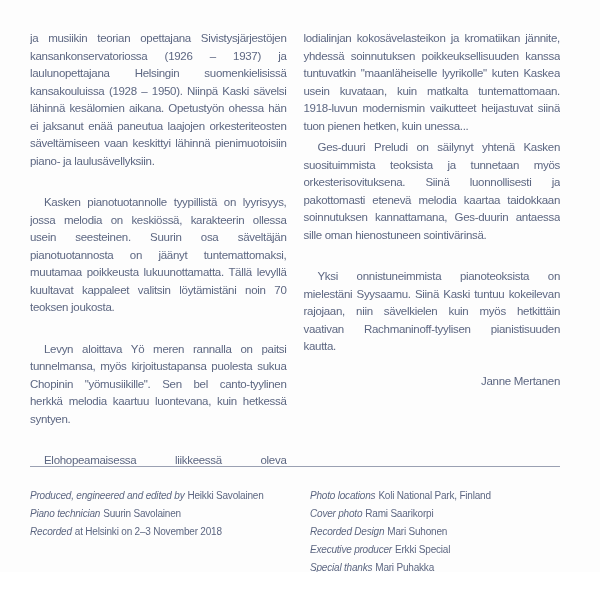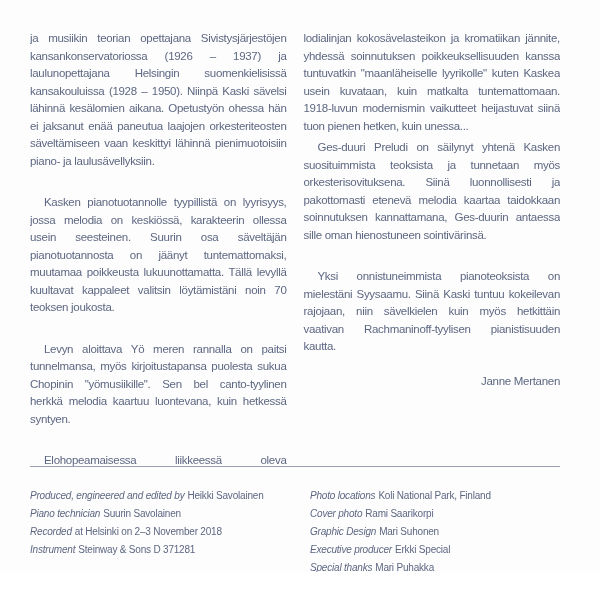--- a/index.html
+++ b/index.html
@@ -81,34 +81,31 @@
     <div class="credits-col left">
       <p class="credit">
         <span class="lbl">Produced, engineered and edited by</span><span>Heikki Savolainen</span>
       </p>
       <p class="credit">
         <span class="lbl">Piano technician</span><span>Suurin Savolainen</span>
       </p>
       <p class="credit">
         <span class="lbl">Recorded</span><span>at Helsinki on 2–3 November 2018</span>
       </p>
-      <p class="credit">
-        <span class="lbl">Instrument</span><span>Steinway &amp; Sons D 371281</span>
-      </p>
     </div>
 
     <div class="credits-col right">
       <p class="credit">
         <span class="lbl">Photo locations</span><span>Koli National Park, Finland</span>
       </p>
       <p class="credit">
         <span class="lbl">Cover photo</span><span>Rami Saarikorpi</span>
       </p>
       <p class="credit">
-        <span class="lbl">Graphic Design</span><span>Mari Suhonen</span>
+        <span class="lbl">Recorded Design</span><span>Mari Suhonen</span>
       </p>
       <p class="credit">
         <span class="lbl">Executive producer</span><span>Erkki Special</span>
       </p>
       <p class="credit">
         <span class="lbl">Special thanks</span><span>Mari Puhakka</span>
       </p>
     </div>
 
   </div>

